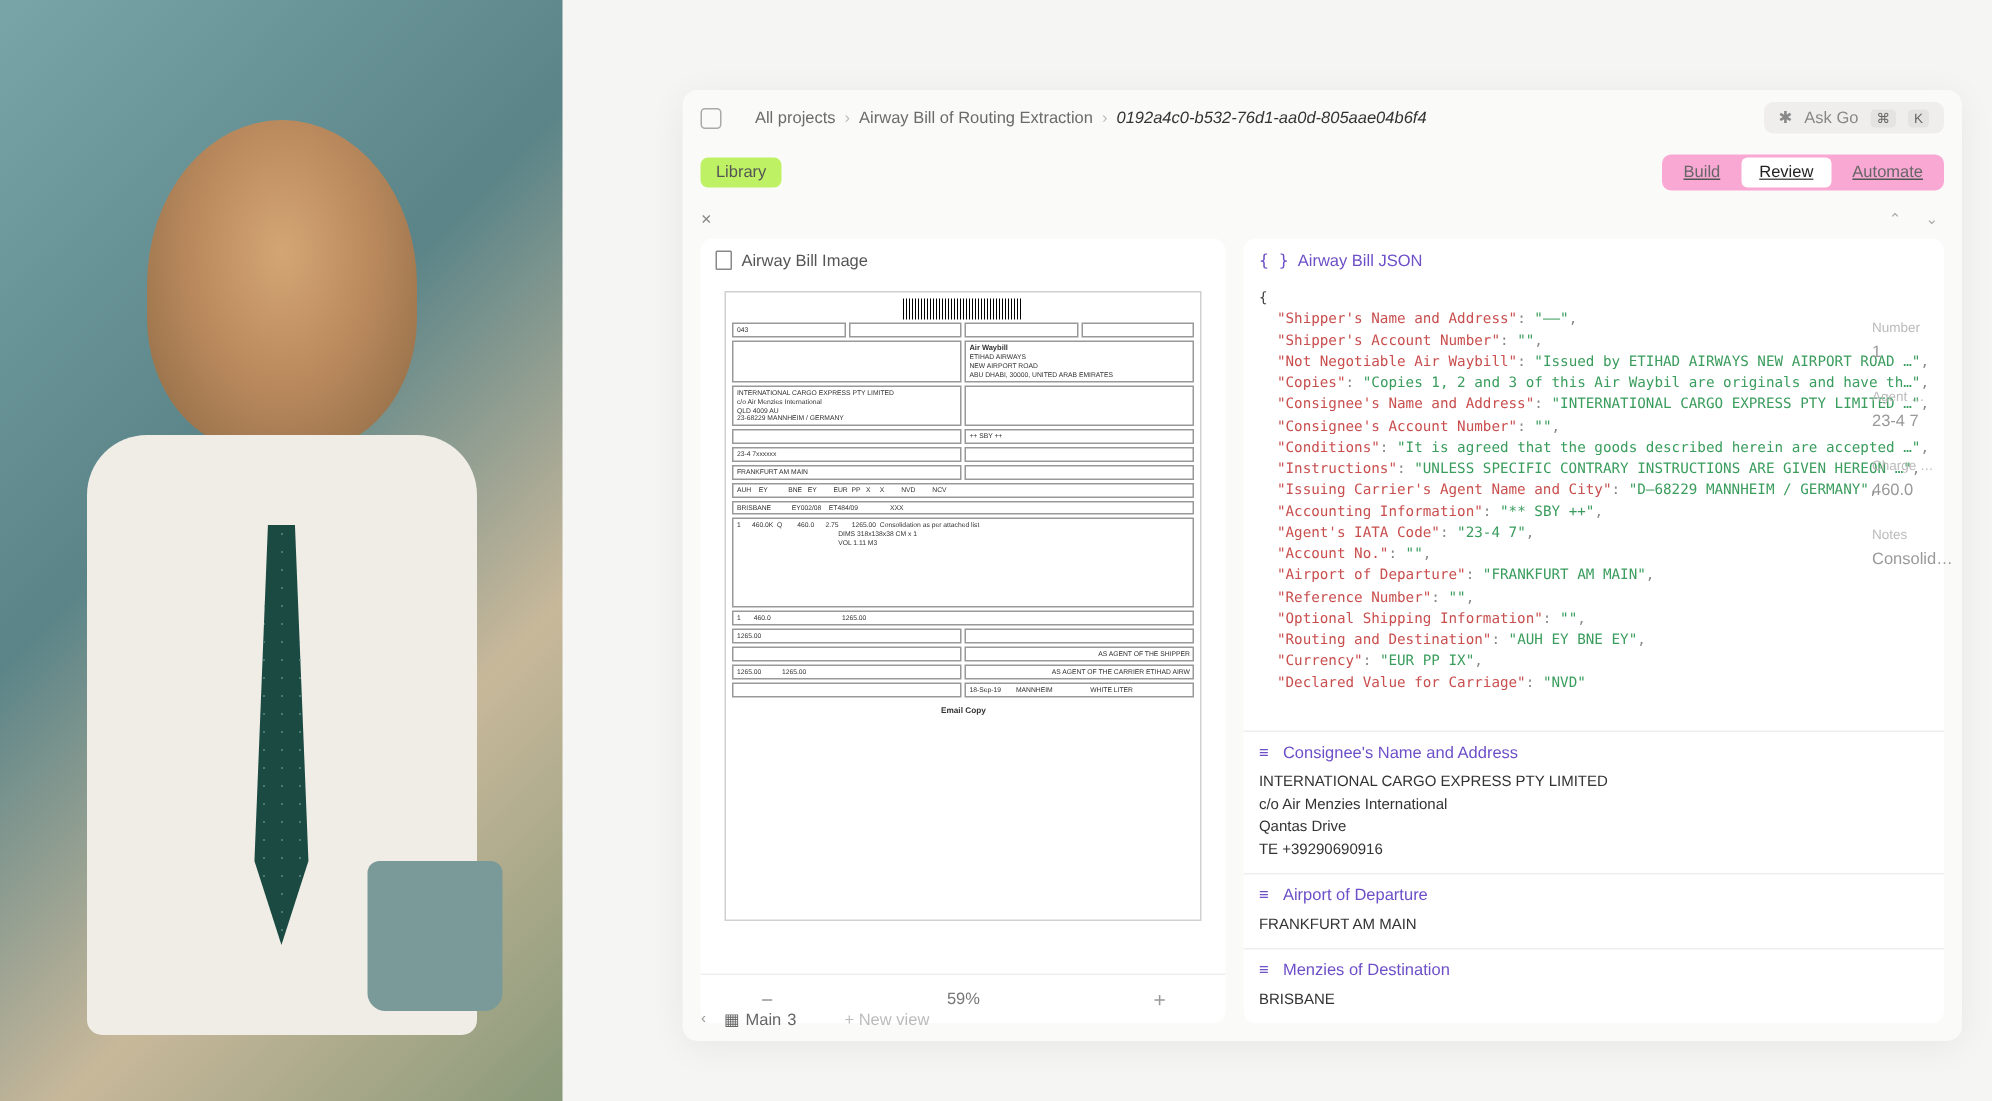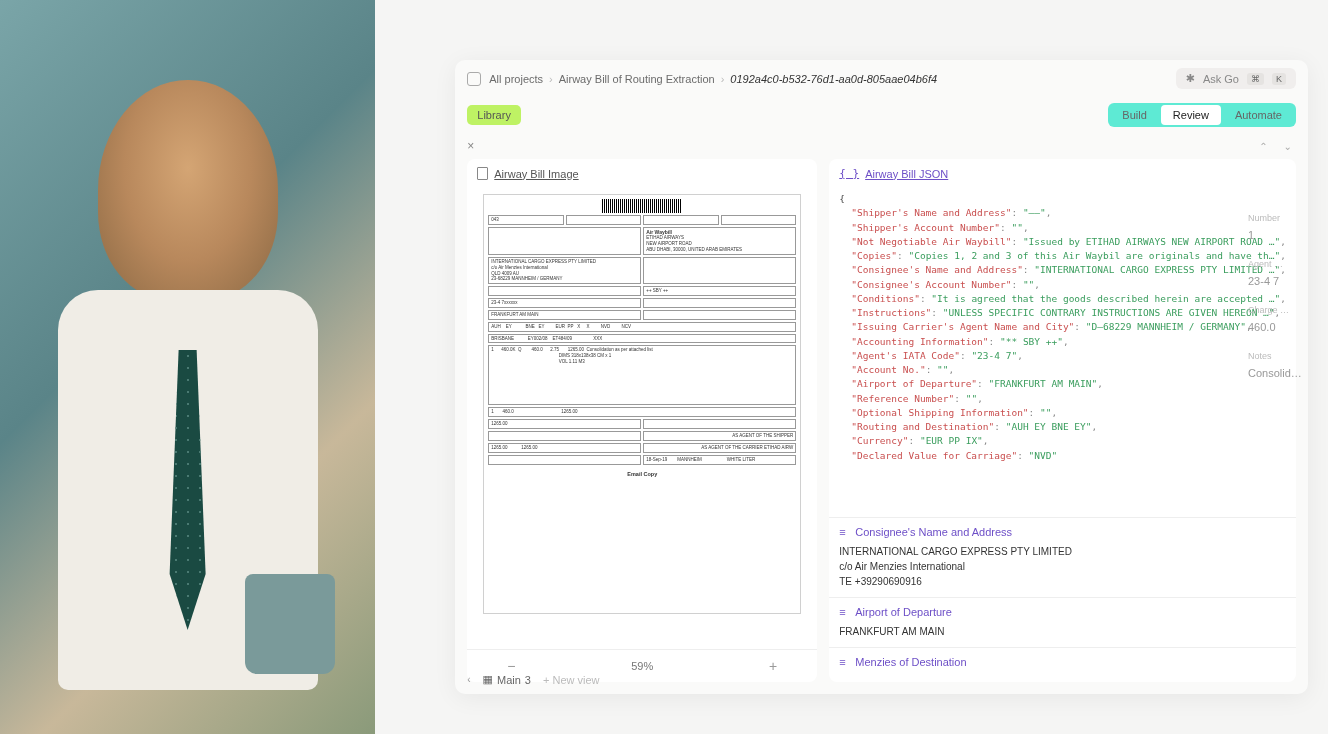--- a/index.html
+++ b/index.html
@@ -75,21 +75,21 @@
   height: 100%;
   display: flex;
   flex-direction: column;
   overflow: hidden;
   position: relative;
 }
 .topbar {
   display: flex;
   align-items: center;
   padding: 8px 12px;
-  gap: 8px;
+  gap: 22px;
   font-size: 11px;
   color: #6b6b6b;
 }
 .sidebar-toggle {
   width: 14px;
   height: 14px;
   border: 1.5px solid #aaa;
   border-radius: 3px;
   display: inline-block;
 }
@@ -121,24 +121,25 @@
   font-size: 11px;
   color: #555;
 }
 .library {
   background: #bef264;
   padding: 4px 10px;
   border-radius: 5px;
 }
 .tab-group {
   display: flex;
-  background: #5eead4;
+  background: #f9a8d4;
   border-radius: 6px;
   padding: 2px;
   gap: 2px;
+  text-decoration: underline;
 }
 .tab {
   padding: 4px 12px;
   border-radius: 4px;
   color: #666;
   cursor: pointer;
 }
 .tab.active {
   background: #fff;
   color: #222;
@@ -168,21 +169,20 @@
 }
 .doc-pane { flex: 0 0 350px; }
 .json-pane { flex: 1; min-width: 0; }
 .pane-header {
   display: flex;
   align-items: center;
   gap: 6px;
   padding: 8px 10px;
   font-size: 11px;
   color: #6d4fc7;
-  text-decoration: underline;
 }
 .pane-header.doc { color: #555; }
 .doc-icon {
   width: 11px;
   height: 13px;
   border: 1px solid #888;
   border-radius: 1px;
   position: relative;
 }
 .braces-icon {
@@ -288,21 +288,21 @@
   font-size: 11px;
   color: #999;
 }
 .footer .chevl { font-size: 10px; }
 .footer .main-tab {
   display: flex;
   align-items: center;
   gap: 4px;
   color: #666;
 }
-.footer .plus { color: #bbb; }
+.footer .plus { color: #bbb; margin-left: 20px; }
 </style>
 </head>
 <body>
 
 <div class="photo-side">
   <div class="tie"></div>
   <div class="mug"></div>
 </div>
 
 <div class="app-side">
@@ -456,36 +456,40 @@
 
         <div id="extracts-container">
             <div class="extract-section">
               <div class="extract-header">
                 <span class="extract-icon">≡</span>
                 <span>Consignee's Name and Address</span>
               </div>
               <div class="extract-body">
                 <div>INTERNATIONAL CARGO EXPRESS PTY LIMITED</div>
                 <div>c/o Air Menzies International</div>
+                <div>Qantas Drive</div>
                 <div>TE +39290690916</div>
               </div>
             </div>
             <div class="extract-section">
               <div class="extract-header">
                 <span class="extract-icon">≡</span>
                 <span>Airport of Departure</span>
               </div>
               <div class="extract-body">
                 <div>FRANKFURT AM MAIN</div>
               </div>
             </div>
             <div class="extract-section">
               <div class="extract-header">
                 <span class="extract-icon">≡</span>
                 <span>Menzies of Destination</span>
+              </div>
+              <div class="extract-body">
+                <div>BRISBANE</div>
               </div>
             </div>
           </div>
       </div>
     </div>
 
     <div class="ghost-panel">
       <div class="gh-label">Number</div>
       <div class="gh-val">1</div>
       <div class="gh-label">Agent …</div>

